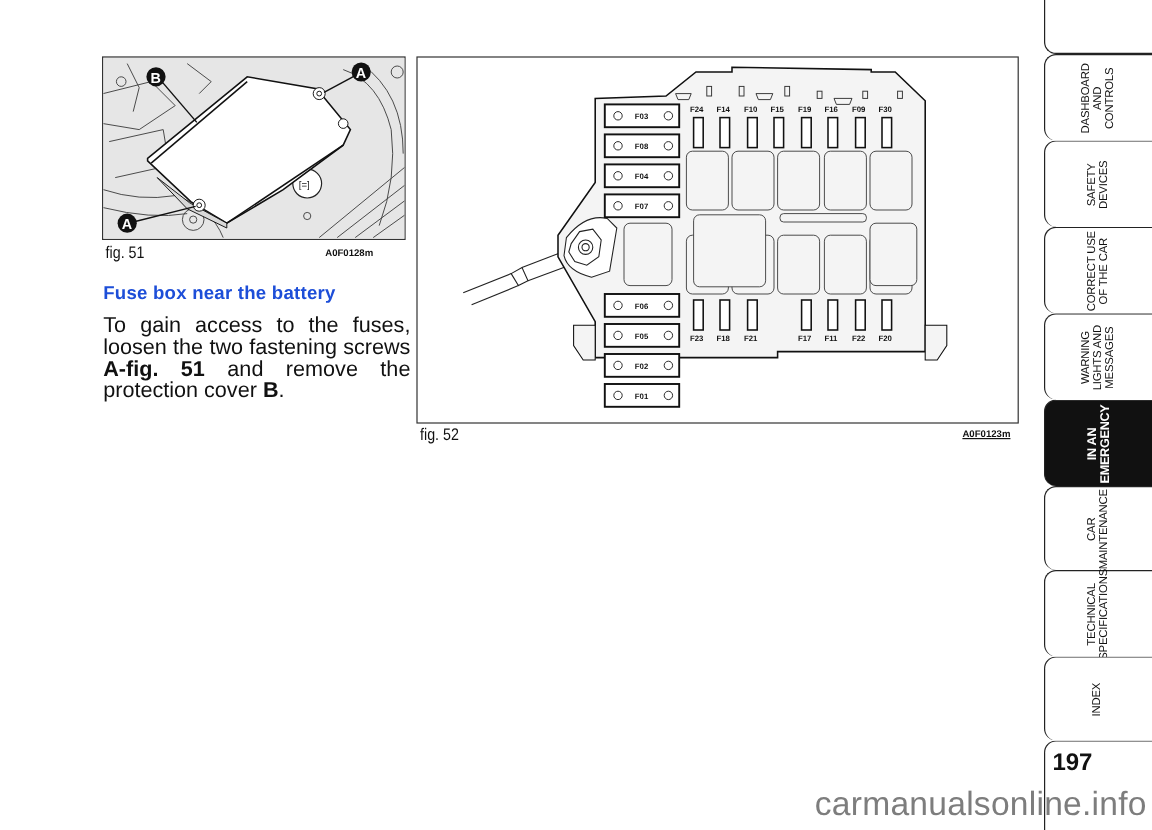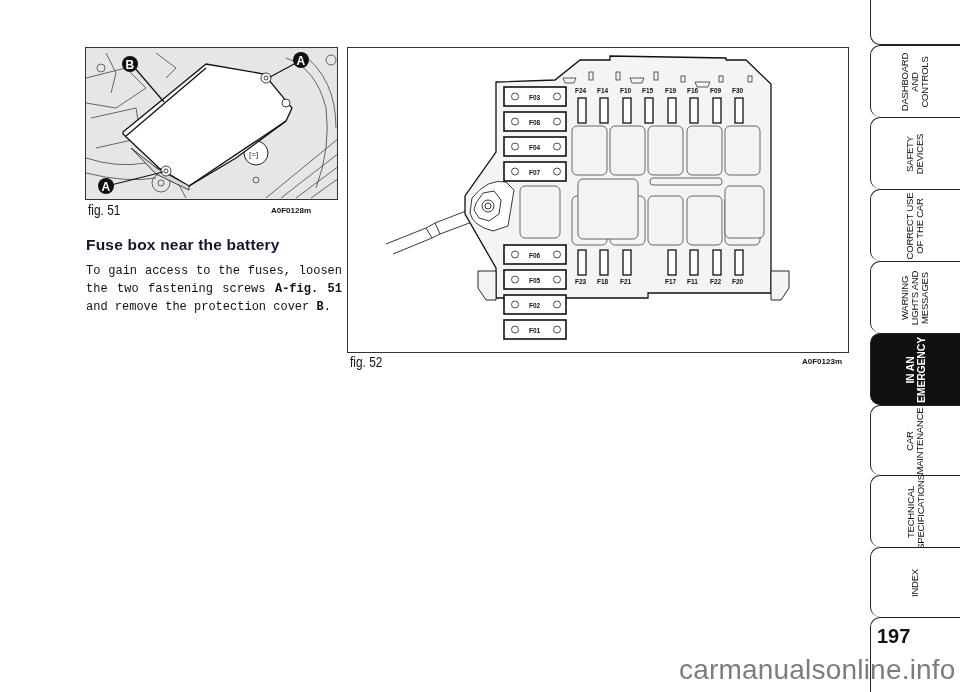--- a/index.html
+++ b/index.html
@@ -9,24 +9,24 @@
   .fig-frame { position: absolute; border: 1.5px solid #333; background: #fff; overflow: hidden; }
   #fig51 { left: 85px; top: 47px; width: 253px; height: 153px; background: #e9e9e9; }
   #fig52 { left: 347px; top: 47px; width: 502px; height: 306px; }
 
   .fig-caption { position: absolute; font-family: "Liberation Sans", sans-serif; font-size: 14px; color: #111; transform: scaleX(0.85); transform-origin: left; }
   .fig-code { position: absolute; font-family: "Liberation Sans", sans-serif; font-weight: bold; font-size: 8px; color: #111; }
 
   #fig51-caption { left: 88px; top: 202px; }
   #fig51-code { left: 271px; top: 206px; }
   #fig52-caption { left: 350px; top: 354px; }
-  #fig52-code { left: 802px; top: 357px; }
-
-  .section-title { position: absolute; left: 86px; top: 236px; font-family: "Liberation Sans", sans-serif; font-weight: bold; font-size: 15.5px; color: #0f172a; letter-spacing: 0.2px; }
-  .body-text { position: absolute; left: 86px; top: 262px; width: 256px; font-family: Liberation Mono, monospace; font-size: 12px; line-height: 18px; color: #111; text-align: justify; }
+  #fig52-code { left: 802px; top: 357px; text-decoration: underline; }
+
+  .section-title { position: absolute; left: 86px; top: 236px; font-family: "Liberation Sans", sans-serif; font-weight: bold; font-size: 15.5px; color: #1d4ed8; letter-spacing: 0.2px; }
+  .body-text { position: absolute; left: 86px; top: 262px; width: 256px; font-family: Liberation Sans, sans-serif; font-size: 18px; line-height: 18px; color: #111; text-align: justify; }
   .body-text b { font-weight: bold; }
 
   
   .tabs { position: absolute; left: 870px; top: 0; width: 90px; height: 692px; }
   .tab { position: absolute; left: 0; width: 90px; border-top: 1.2px solid #222; border-left: 1.2px solid #222; border-radius: 10px 0 0 10px; display: flex; align-items: center; justify-content: center; background: #fff; }
   .tab.active { background: #111; }
   .tab-label { transform: rotate(-90deg); white-space: pre; text-align: center; font-family: "Liberation Sans", sans-serif; font-size: 9.5px; line-height: 10px; color: #111; letter-spacing: -0.2px; }
   .tab.active .tab-label { color: #fff; font-weight: bold; font-size: 10.5px; line-height: 11px; }
   .tab-top { position: absolute; left: 0; top: 0; width: 90px; height: 45px; border-left: 1.2px solid #222; border-bottom: 1.2px solid #222; border-radius: 0 0 0 10px; }
   .page-number-box { position: absolute; left: 0; top: 617px; width: 106px; height: 75px; border-top: 1.2px solid #222; border-left: 1.2px solid #222; border-radius: 10px 0 0 0; }

